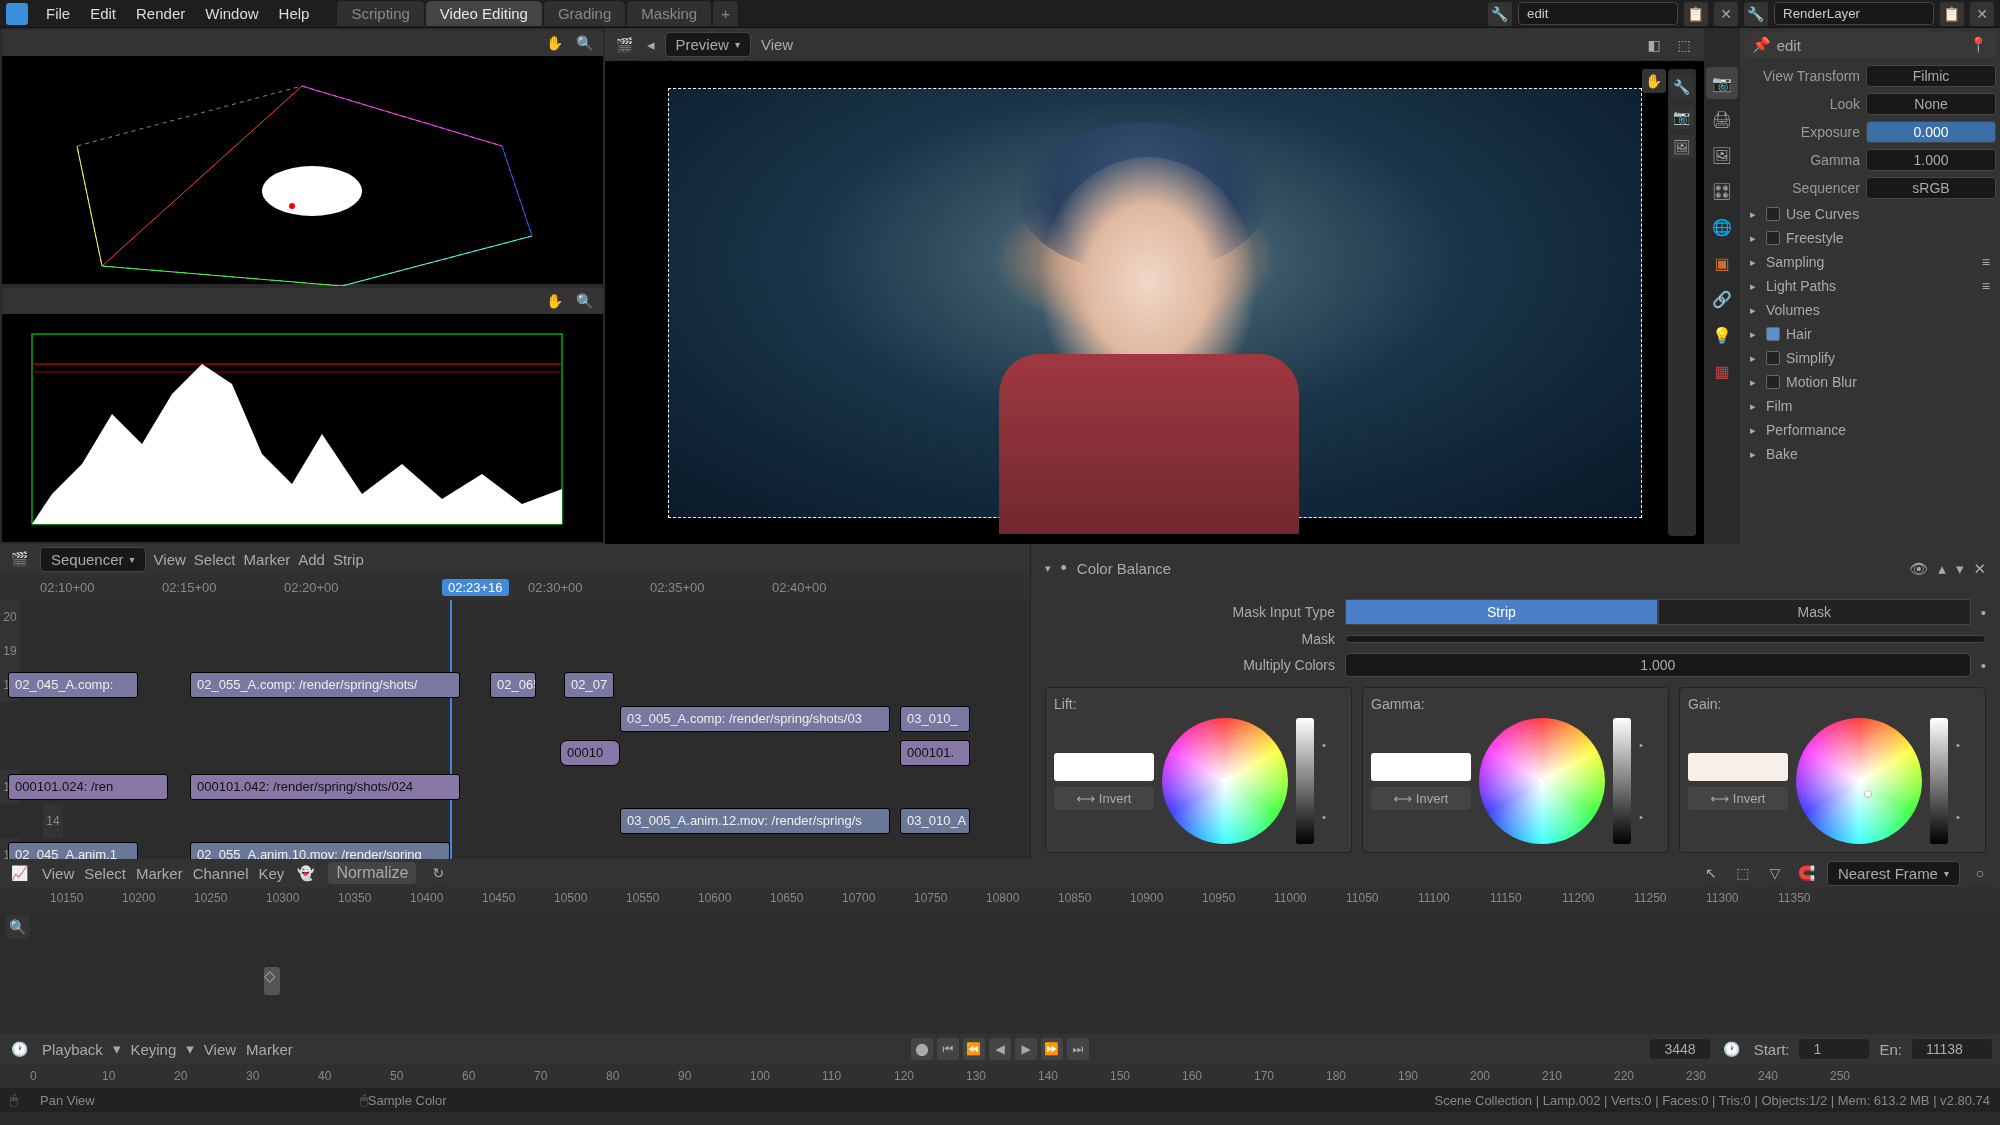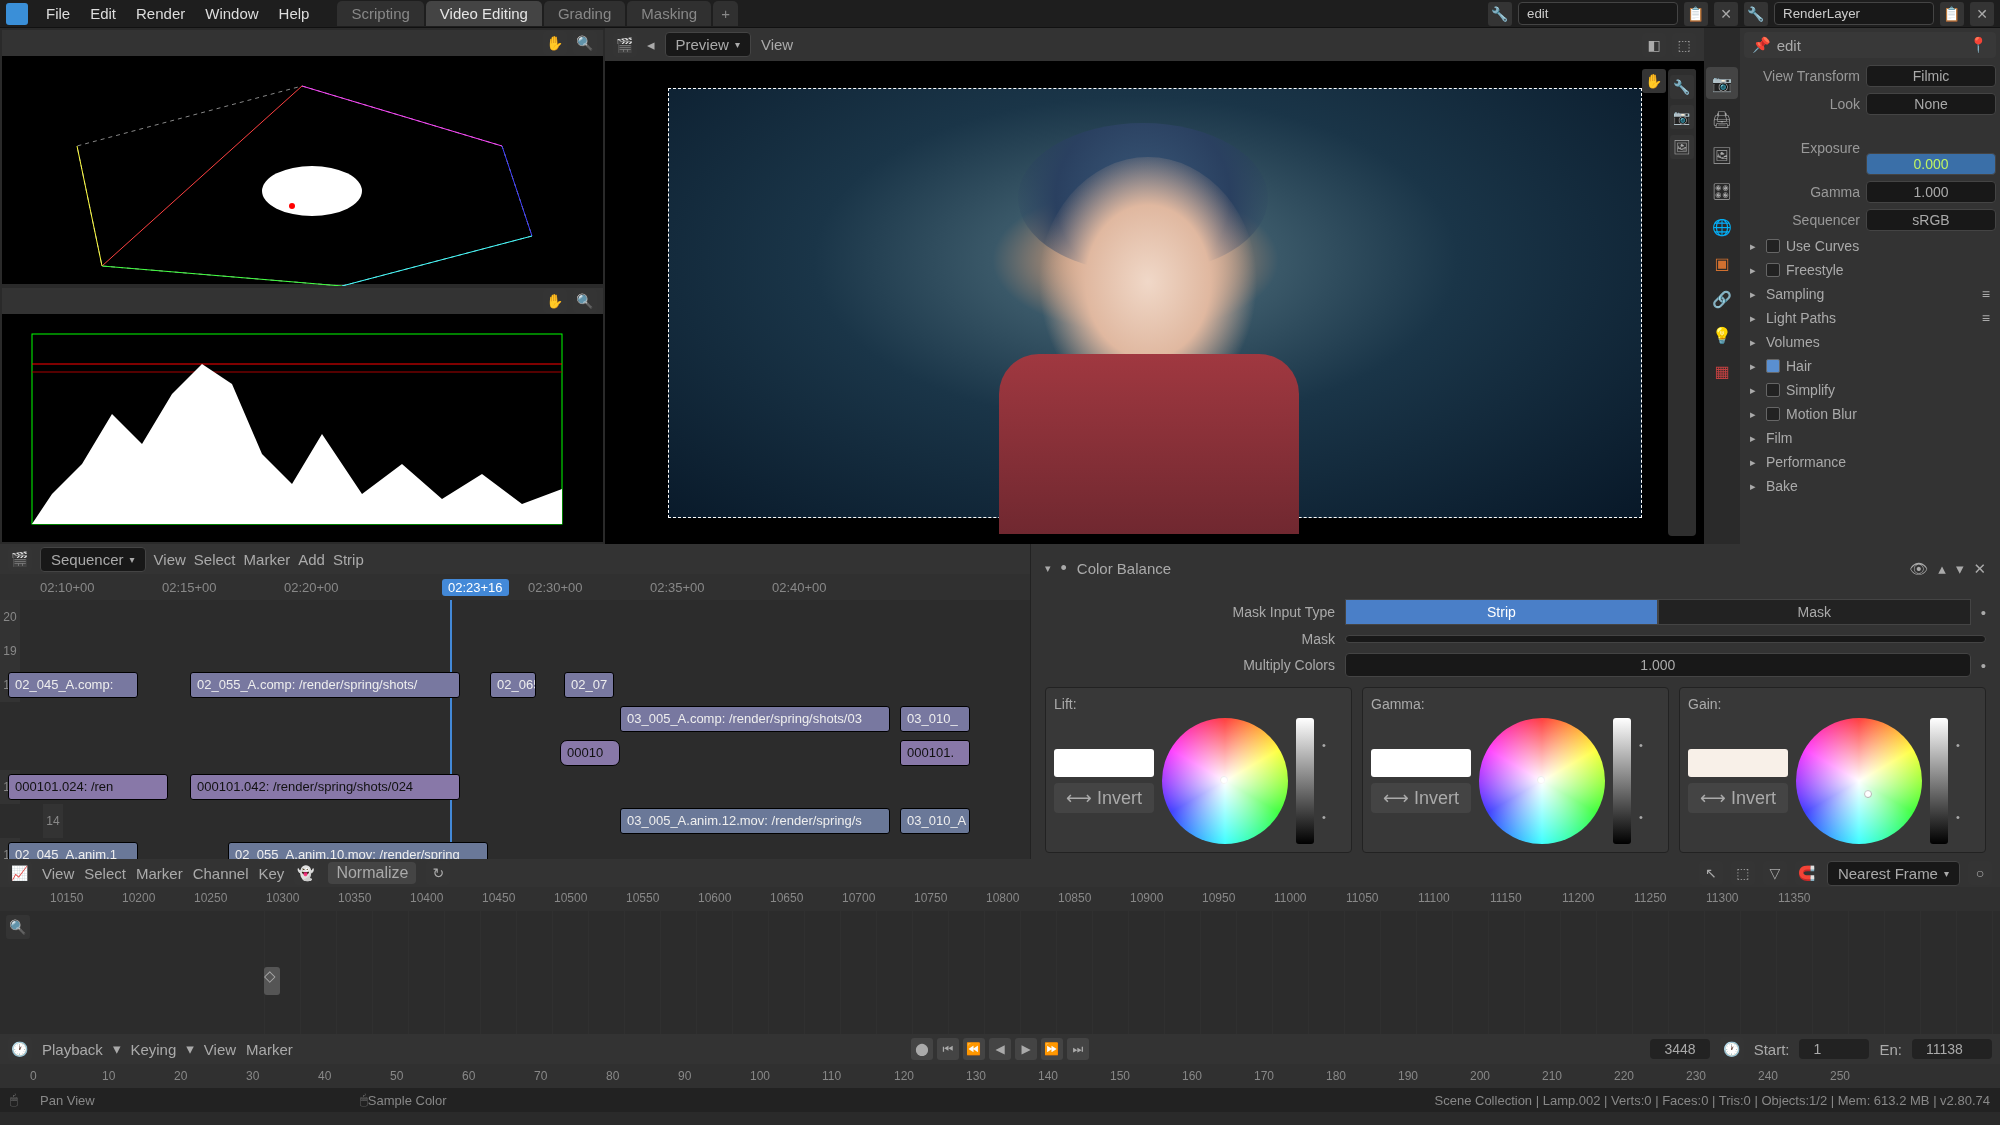--- a/index.html
+++ b/index.html
@@ -36,21 +36,21 @@
 
 .props { width:296px; background:#333; display:flex; }
 .props-tabs { width:36px; background:#2a2a2a; display:flex; flex-direction:column; gap:2px; padding-top:38px; }
 .ptab { width:32px; height:32px; margin:1px auto; border-radius:4px; display:flex; align-items:center; justify-content:center; font-size:16px; cursor:pointer; }
 .ptab.active { background:#444; }
 .props-body { flex:1; padding:4px; }
 .props-hdr { background:#383838; padding:4px 8px; display:flex; align-items:center; gap:6px; border-radius:4px; margin-bottom:4px; }
 .prow { display:flex; align-items:center; padding:3px 0; gap:6px; }
 .prow label { width:116px; text-align:right; color:#999; font-size:14px; }
 .prow .pval { flex:1; background:#181818; border:1px solid #444; padding:2px 6px; border-radius:4px; text-align:center; font-size:14px; }
-.prow .pval.blue { background:#3a6fa8; color:#bef264;margin-top:32px; }
+.prow .pval.blue { background:#3a6fa8; color:#ffffff; }
 .psec { padding:4px 6px; display:flex; align-items:center; gap:6px; cursor:pointer; font-size:14px; }
 .psec::before { content:"▸"; font-size:11px; width:10px; }
 .chk { width:14px; height:14px; border:1px solid #666; border-radius:2px; background:#222; }
 .chk.on { background:#5a8fd0; }
 
 .seq-area { height:315px; display:flex; background:#2a2a2a; }
 .seq-left { flex:1; display:flex; flex-direction:column; }
 .seq-hdr { height:30px; background:#333; display:flex; align-items:center; gap:8px; padding:0 8px; }
 .seq-ruler { height:26px; background:#303030; display:flex; align-items:center; position:relative; padding-left:40px; }
 .seq-ruler span { width:122px; font-size:13px; color:#888; }
@@ -74,21 +74,21 @@
 .sr-opt { flex:1; padding:4px; text-align:center; background:#222; border:1px solid #444; font-size:14px; }
 .sr-opt.active { background:#4a7fc8; color:#fff; }
 .sr-input { flex:1; background:#181818; border:1px solid #444; padding:3px 8px; border-radius:4px; text-align:center; font-size:14px; }
 .wheels { display:flex; gap:10px; margin-top:10px; }
 .wheel-box { flex:1; background:#383838; border:1px solid #222; border-radius:4px; padding:8px; }
 .wheel-lbl { font-size:14px; margin-bottom:6px; }
 .wheel-row { display:flex; gap:8px; align-items:center; }
 .wheel-left { width:100px; }
 .swatch { width:100px; height:28px; background:#fff; border-radius:3px; margin-bottom:6px; }
 .swatch.warm { background:#f8f0e8; }
-.invert-btn { width:100px; padding:4px; background:#444; border-radius:4px; text-align:left; font-size:18px; display:flex; align-items:center; justify-content:center; gap:6px; }
+.invert-btn { width:100px; padding:4px; background:#444; border-radius:4px; text-align:left; font-size:13px; display:flex; align-items:center; justify-content:center; gap:6px; }
 .colorwheel { width:126px; height:126px; border-radius:50%; background:conic-gradient(#ff4040,#ffff40,#40ff40,#40ffff,#4040ff,#ff40ff,#ff4040); position:relative; }
 .colorwheel::after { content:""; position:absolute; inset:0; border-radius:50%; background:radial-gradient(circle,#fff 0%,transparent 70%); }
 .cw-cursor { position:absolute; width:8px; height:8px; border:1px solid #000; border-radius:50%; background:#fff; }
 .valslider { width:18px; height:126px; background:linear-gradient(#fff,#000); border-radius:3px; }
 
 .dopesheet { height:175px; background:#2a2a2a; display:flex; flex-direction:column; }
 .ds-hdr { height:28px; background:#333; display:flex; align-items:center; gap:10px; padding:0 8px; }
 .ds-hdr-right { margin-left:auto; display:flex; align-items:center; gap:8px; }
 .ds-ruler { height:24px; background:#303030; display:flex; padding-left:50px; }
 .ds-ruler span { width:72px; font-size:12px; color:#888; padding-top:4px; }
@@ -338,21 +338,21 @@
         <div class="strip video" style="left: 564px; width: 50px; top: 72px;">02_07</div>
         <div class="strip video" style="left: 620px; width: 270px; top: 106px;">03_005_A.comp: /render/spring/shots/03</div>
         <div class="strip video" style="left: 900px; width: 70px; top: 106px;">03_010_</div>
         <div class="strip meta" style="left: 560px; width: 60px; top: 140px; border-radius: 7px;">00010</div>
         <div class="strip meta" style="left: 900px; width: 70px; top: 140px;">000101.</div>
         <div class="strip meta" style="left: 8px; width: 160px; top: 174px;">000101.024: /ren</div>
         <div class="strip meta" style="left: 190px; width: 270px; top: 174px;">000101.042: /render/spring/shots/024</div>
         <div class="strip audio" style="left: 620px; width: 270px; top: 208px;">03_005_A.anim.12.mov: /render/spring/s</div>
         <div class="strip audio" style="left: 900px; width: 70px; top: 208px;">03_010_A</div>
         <div class="strip audio" style="left: 8px; width: 130px; top: 242px;">02_045_A.anim.1</div>
-        <div class="strip audio" style="left: 190px; width: 260px; top: 242px; margin-left: 38px;">02_055_A.anim.10.mov: /render/spring</div>
+        <div class="strip audio" style="left: 190px; width: 260px; top: 242px;">02_055_A.anim.10.mov: /render/spring</div>
       </div>
   </div>
   <div class="seq-right">
     <div class="sr-hdr">
       <span style="font-size:18px">•</span>
       <span>Color Balance</span>
       <div class="sr-hdr-sp"></div>
       <span>👁</span>
       <span>▴</span>
       <span>▾</span>

